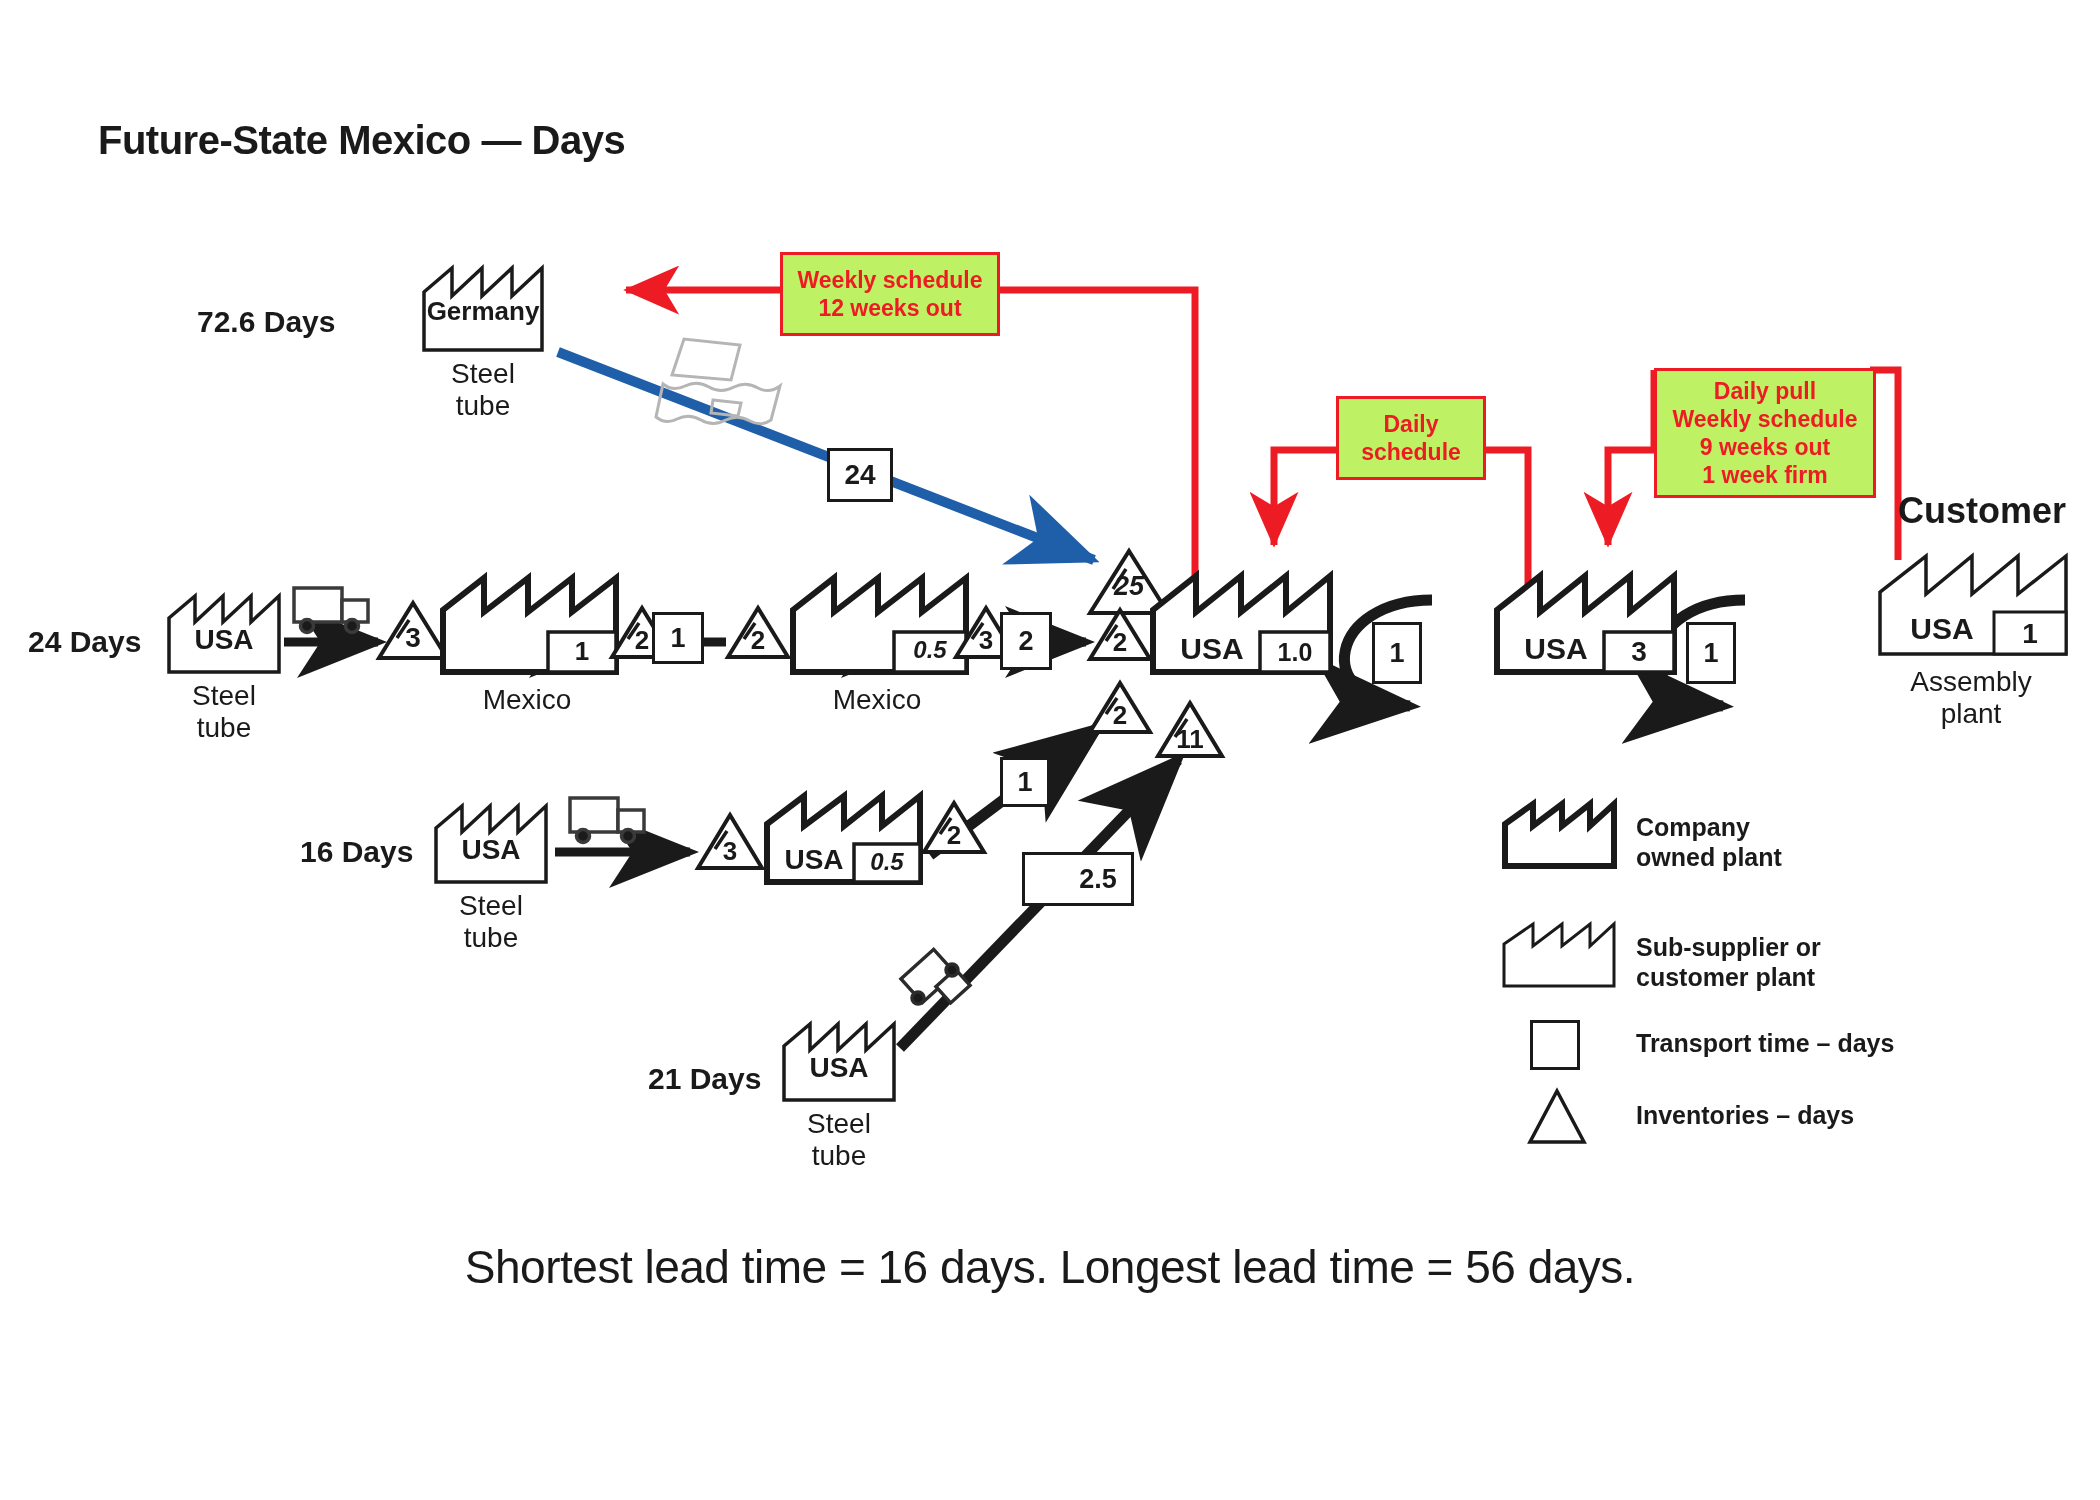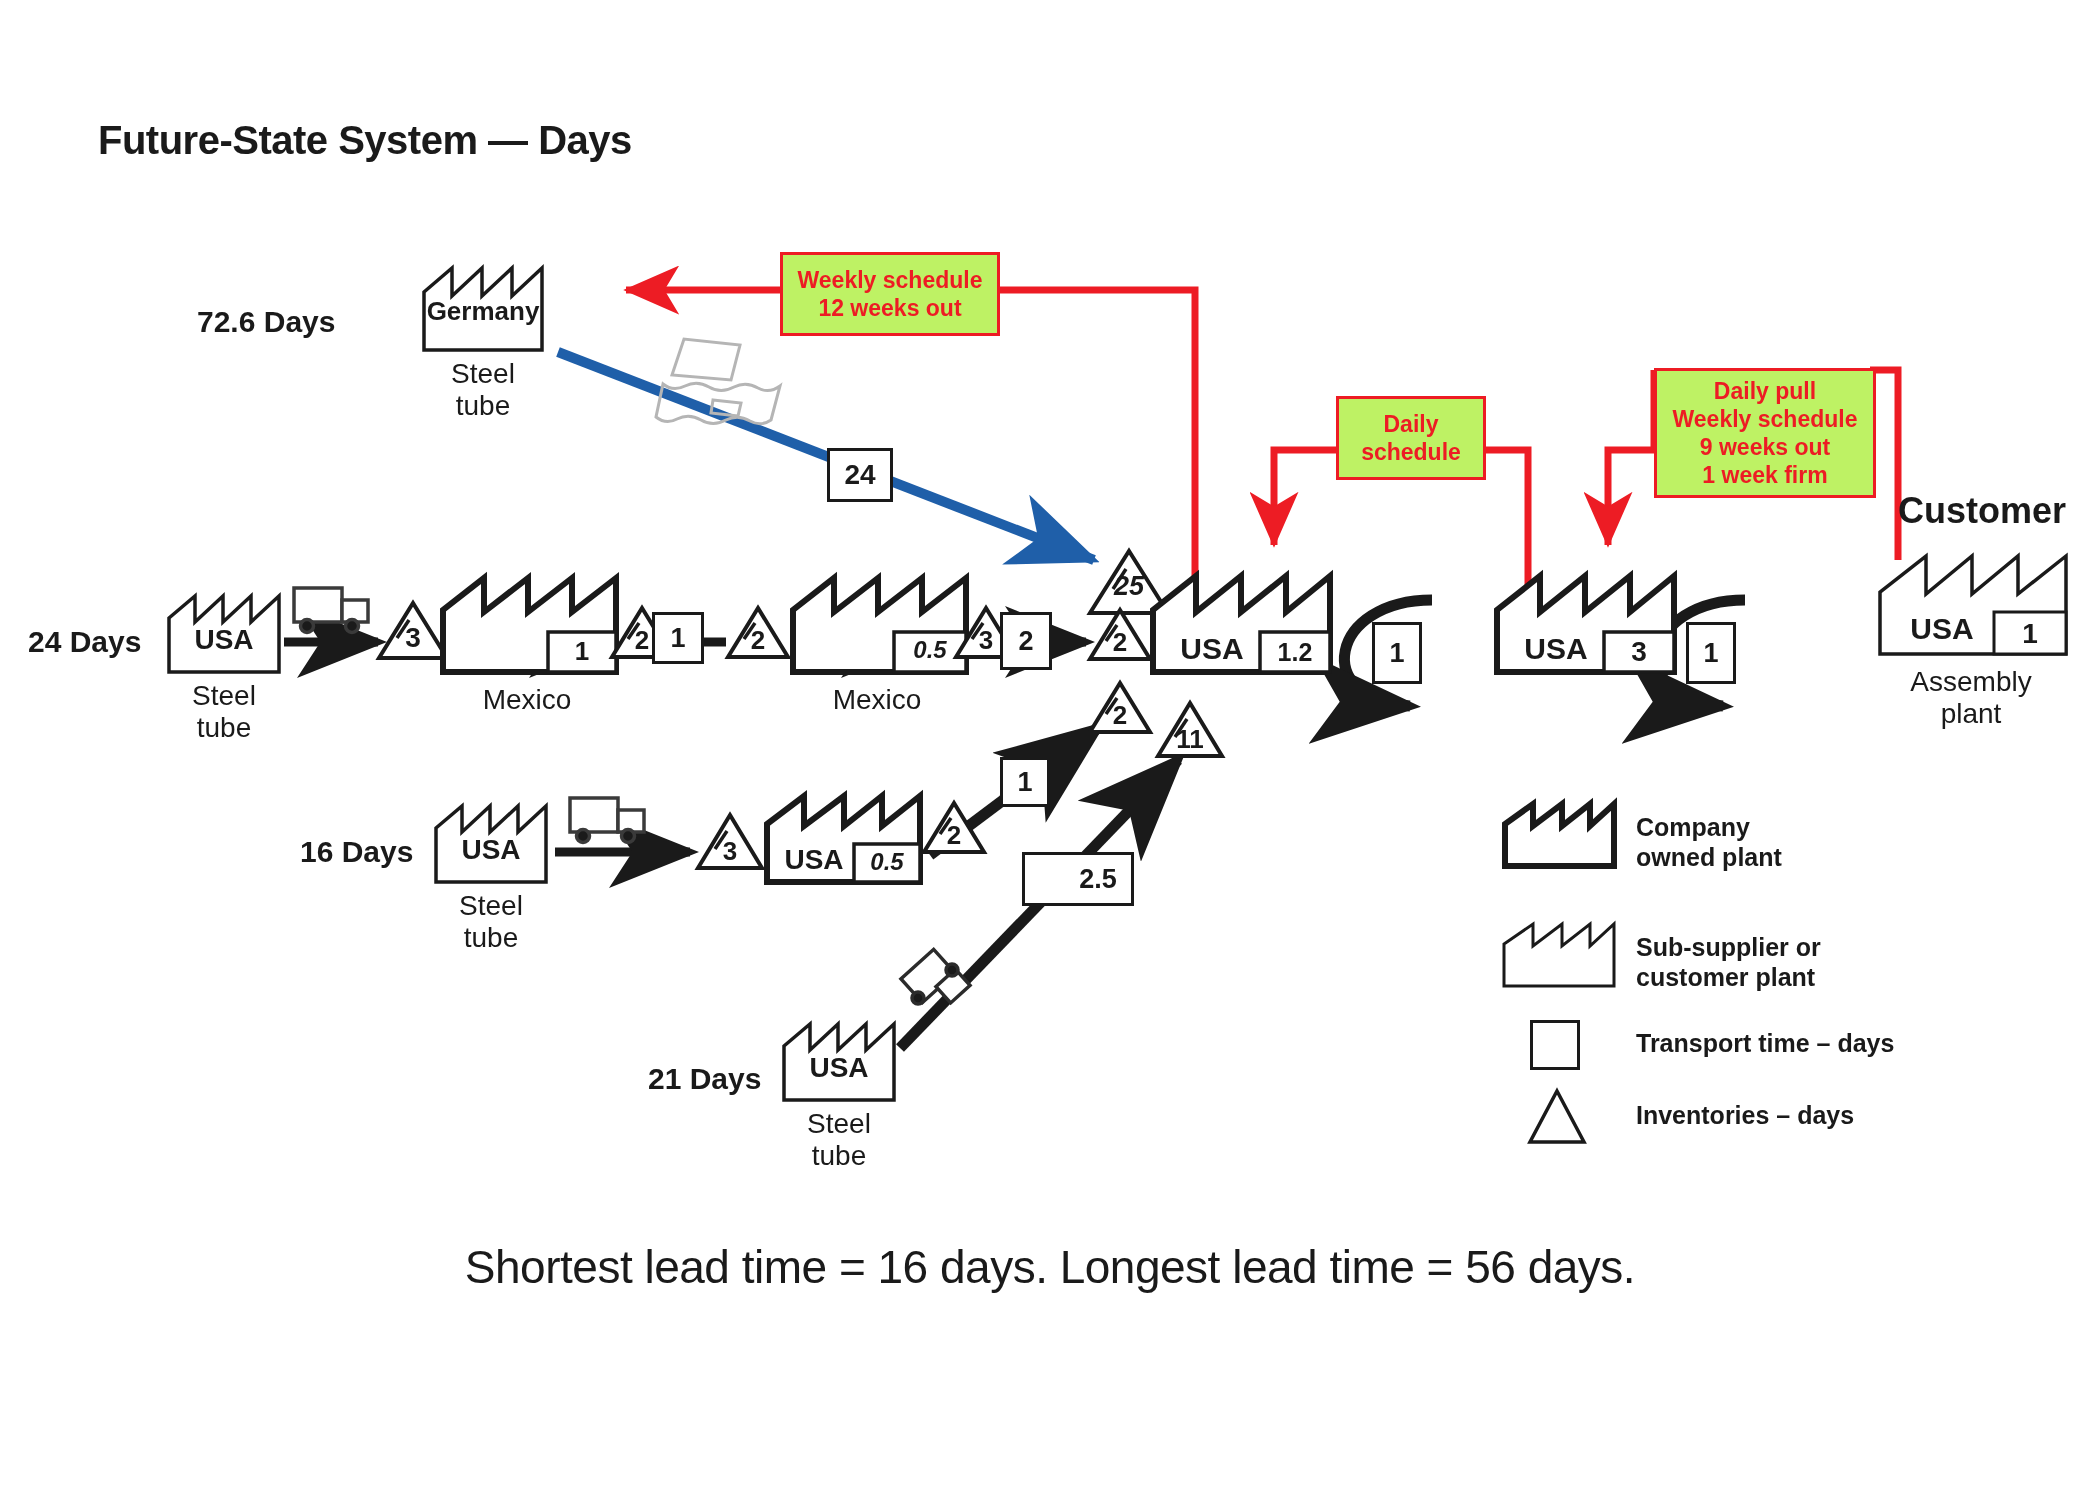--- a/index.html
+++ b/index.html
@@ -17,21 +17,21 @@
            line-height:1.22;white-space:nowrap;}
   .redbox{border:3px solid #ed1c24;background:#bef264;display:flex;align-items:center;
           justify-content:center;}
   svg{position:absolute;left:0;top:0;overflow:visible;}
   #svgroot{width:2100px;height:1500px;pointer-events:none;}
   .cust{font-size:36px;font-weight:600;}
 </style>
 </head>
 <body>
 
-<div class="abs" id="title">Future-State System — Days</div>
+<div class="abs" id="title">Future-State Mexico — Days</div>
 
 <svg id="svgroot" viewBox="0 0 2100 1500">
   <defs>
     <marker id="ah" markerWidth="10" markerHeight="8" refX="9" refY="4" orient="auto">
       <path d="M0,0 L10,4 L0,8 L2.6,4 Z" fill="#1a1a1a"></path>
     </marker>
     <marker id="ahb" markerWidth="9" markerHeight="7.5" refX="8.4" refY="3.75" orient="auto">
       <path d="M0,0 L9,3.75 L0,7.5 L2.4,3.75 Z" fill="#1f5fa9"></path>
     </marker>
     <marker id="ahr" markerWidth="8" markerHeight="7" refX="7.6" refY="3.5" orient="auto">
@@ -215,21 +215,21 @@
   </svg>
   <div class="abs" style="left:0;top:24px;width:72px;text-align:center;font-size:26px;font-weight:600;">11</div>
 </div>
 
 <div class="abs" style="left:1148px;top:570px;width:190px;height:108px;">
   <svg width="190" height="108" viewBox="0 0 190 108">
     <path d="M5,102 L5,40 L48,6 L48,42 L93,6 L93,42 L138,6 L138,42 L182,6 L182,102 Z" fill="#fff" stroke="#1a1a1a" stroke-width="6"></path>
     <rect x="112" y="62" width="70" height="40" fill="#fff" stroke="#1a1a1a" stroke-width="3.5"></rect>
   </svg>
   <div class="abs" style="left:18px;top:62px;width:92px;text-align:center;font-size:30px;font-weight:600;">USA</div>
-  <div class="abs" style="left:112px;top:68px;width:70px;text-align:center;font-size:25px;font-weight:600;">1.2</div>
+  <div class="abs" style="left:112px;top:68px;width:70px;text-align:center;font-size:25px;font-weight:600;">1.0</div>
 </div>
 
 <div class="abs" style="left:1372px;top:622px;width:44px;height:56px;border:3.5px solid #1a1a1a;background:#fff;
      display:flex;align-items:center;justify-content:center;font-size:27px;font-weight:600;">1</div>
 
 <div class="abs" style="left:1492px;top:570px;width:190px;height:108px;">
   <svg width="190" height="108" viewBox="0 0 190 108">
     <path d="M5,102 L5,40 L48,6 L48,42 L93,6 L93,42 L138,6 L138,42 L182,6 L182,102 Z" fill="#fff" stroke="#1a1a1a" stroke-width="6"></path>
     <rect x="112" y="62" width="70" height="40" fill="#fff" stroke="#1a1a1a" stroke-width="3.5"></rect>
   </svg>

